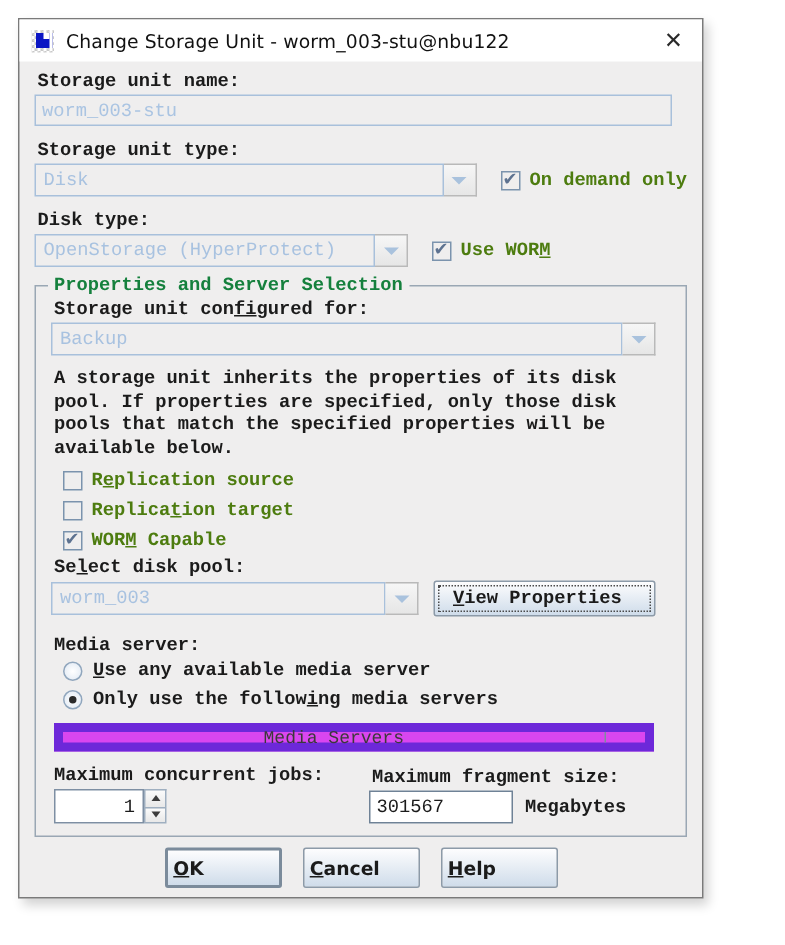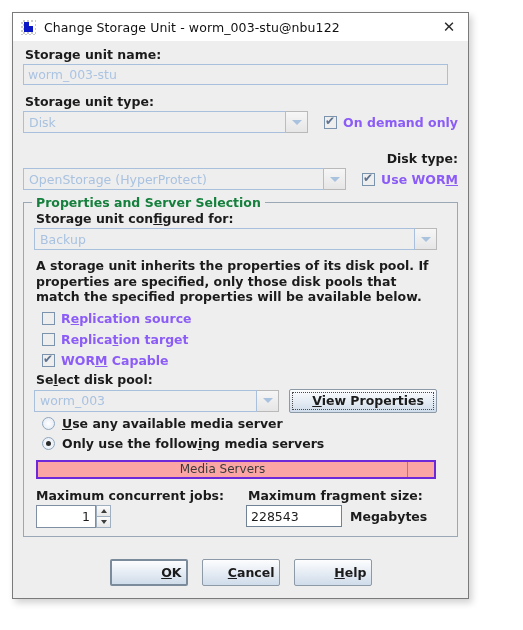--- a/index.html
+++ b/index.html
@@ -44,21 +44,21 @@
   }
   .title-text {
     font-size: 12.5px; color: #111; white-space: nowrap;
     flex: 1 1 auto; letter-spacing: .1px;
   }
   .close-btn {
     width: 34px; height: 26px; display:flex; align-items:center; justify-content:center;
     font-size: 15px; color: #2a2a2a; font-family: "DejaVu Sans", sans-serif; line-height:1;
   }
 
-  .body { flex: 1 1 auto; padding: 6px 10px 0 10px; position: relative; }
+  .body { flex: 1 1 auto; padding: 6px 10px 0 10px; position: relative; font-family: Liberation Mono, monospace; }
 
   .lbl {
     font-size: 12.5px; font-weight: bold; color: #1b1b1b;
     margin: 0 0 2px 2px; white-space: nowrap;
   }
   u.mn { text-decoration: underline; }
 
   
   .field {
     height: 21px; border: 1px solid #a8c0db; background: #efeeee;
@@ -86,21 +86,21 @@
   
   .chk-row { display: flex; align-items: center; white-space: nowrap; }
   .chk {
     width: 13px; height: 13px; border: 1px solid #7b93ad; background: #efeeee;
     margin-right: 6px; position: relative; flex: none;
   }
   .chk.checked::after {
     content: "✔"; position: absolute; left: 0px; top: -3px;
     font-size: 12px; color: #5d7290; line-height: 14px; font-family:"DejaVu Sans",sans-serif;
   }
-  .chk-lbl { font-size: 12.5px; color: #8b5cf6; font-weight: bold; }
+  .chk-lbl { font-size: 12.5px; color: #4d7c0f; font-weight: bold; }
 
   .radio-row { display:flex; align-items:center; white-space:nowrap; margin:3px 0 0 8px; }
   .radio {
     width: 13px; height: 13px; border-radius: 50%;
     border: 1px solid #90a6bd; background: radial-gradient(#ffffff,#dfe8f3);
     margin-right: 7px; position: relative; flex:none;
   }
   .radio.sel::after {
     content:""; position:absolute; left:3px; top:3px; width:5px; height:5px;
     border-radius:50%; background:#2b2b2b;
@@ -120,32 +120,32 @@
   .para {
     font-size: 12.5px; font-weight: bold; color: #1b1b1b; line-height: 15.5px;
     margin: 8px 0 6px 2px; max-width: 404px;
   }
 
   
   .btn {
     border: 1px solid #8c9aa8; border-radius: 2px;
     background: linear-gradient(#fdfdfe,#cfdcea);
     font-size: 12.5px; font-weight: bold; color: #1b1b1b;
-    display: flex; align-items: center; justify-content: flex-end;
+    display: flex; align-items: center; justify-content: flex-start;
     height: 24px; padding: 0 12px; white-space: nowrap;
   }
   .btn.focus { position: relative; }
   .btn.focus::after {
     content:""; position:absolute; left:2px; top:2px; right:2px; bottom:2px;
     border: 1px dotted #4a4a4a;
   }
   .btn.default { border: 2px solid #7b8b9b; }
 
   
-  .table-hdr { display: flex; border: 2px solid #6d28d9; background: #fca5a5; height: 19px; }
+  .table-hdr { display: flex; border: 6px solid #6d28d9; background: #d946ef; height: 19px; }
   .table-hdr .col {
     font-size: 12px; color: #3a3a3a; display: flex; align-items: center; justify-content: center;
   }
   .table-hdr .col.main { flex: 1 1 auto; border-right: 1px solid #7a8da0; }
   .table-hdr .col.spare { width: 26px; }
 
   
   .spin-wrap { display: flex; align-items: stretch; }
   .spin-input {
     width: 60px; height: 23px; border: 1px solid #7e8fa3; background: #ffffff;
@@ -198,23 +198,23 @@
           <div class="combo-btn">
               <span class="arrow-dn"></span>
             </div>
         </div>
         <div class="chk-row" style="margin-left:16px;">
           <div class="chk checked"></div>
           <span class="chk-lbl">On demand only</span>
         </div>
       </div>
 
-      <div class="lbl" style="margin-top:18px;text-align:right;">Disk type:</div>
+      <div class="lbl" style="margin-top:9px;">Disk type:</div>
       <div class="row">
-        <div class="combo-wrap" style="width:337px;">
+        <div class="combo-wrap" style="width:249px;">
           <div class="combo">OpenStorage (HyperProtect)</div>
           <div class="combo-btn">
               <span class="arrow-dn"></span>
             </div>
         </div>
         <div class="chk-row" style="margin-left:16px;">
           <div class="chk checked"></div>
           <span class="chk-lbl"><span>Use WOR</span><u class="mn">M</u><span></span></span>
         </div>
       </div>
@@ -251,20 +251,21 @@
             <div class="combo">worm_003</div>
             <div class="combo-btn">
                 <span class="arrow-dn"></span>
               </div>
           </div>
           <div class="btn focus" style="margin-left:10px;width:148px;">
               <span><span></span><u class="mn">V</u><span>iew Properties</span></span>
             </div>
         </div>
 
+        <div class="lbl" style="margin-top:12px;">Media server:</div>
 
         <div class="radio-row">
           <div class="radio"></div>
           <span class="radio-lbl"><span></span><u class="mn">U</u><span>se any available media server</span></span>
         </div>
         <div class="radio-row" style="margin-top:5px;">
           <div class="radio sel"></div>
           <span class="radio-lbl"><span>Only use the follow</span><u class="mn">i</u><span>ng media servers</span></span>
         </div>
 
@@ -284,21 +285,21 @@
                   </div>
                 <div class="spin-b dn">
                     <span class="tri-dn"></span>
                   </div>
               </div>
             </div>
           </div>
           <div>
             <div class="lbl">Maximum fragment size:</div>
             <div class="row">
-              <div class="num-input">228543</div>
+              <div class="num-input">301567</div>
               <span class="lbl" style="margin:0 0 0 8px;">Megabytes</span>
             </div>
           </div>
         </div>
 
       </div>
     </div>
 
     <div class="footer">
       <div class="btn default">

